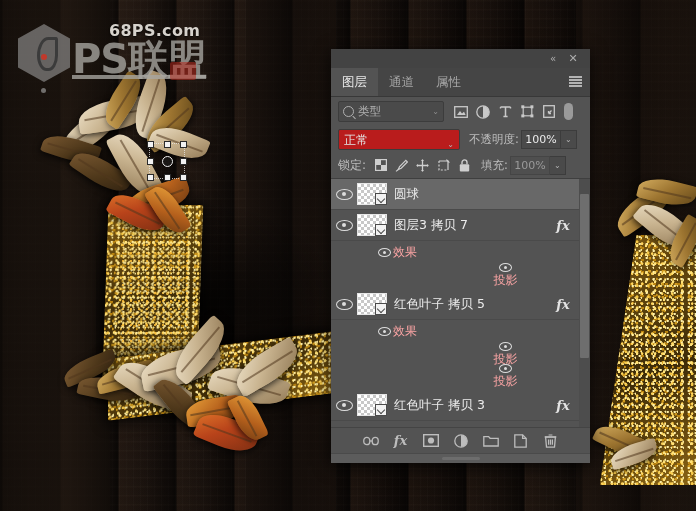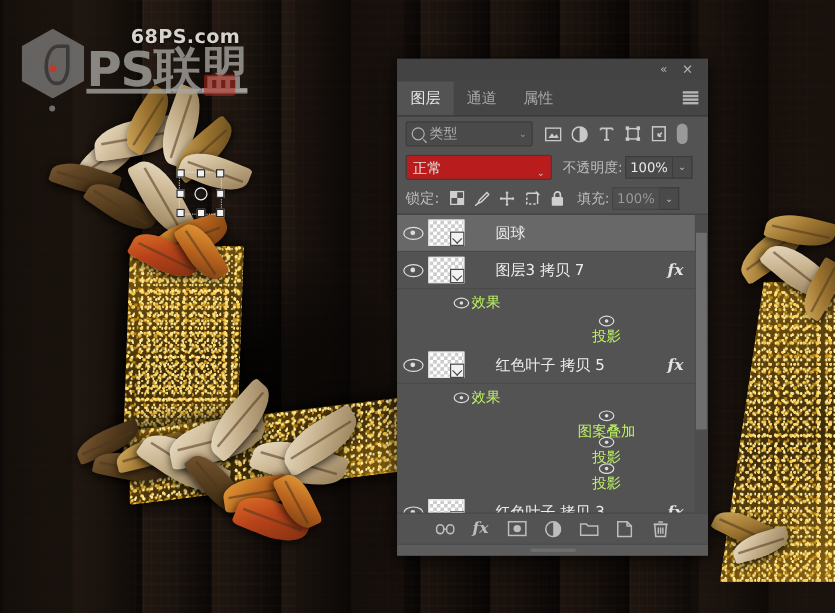--- a/index.html
+++ b/index.html
@@ -195,32 +195,32 @@
     border:1.5px solid #e6e6e6;box-sizing:border-box;
     background-color:#fff;
     background-image:
       linear-gradient(45deg,#c8c8c8 25%,transparent 25%,transparent 75%,#c8c8c8 75%),
       linear-gradient(45deg,#c8c8c8 25%,transparent 25%,transparent 75%,#c8c8c8 75%);
     background-size:6px 6px;background-position:0 0,3px 3px;}
   .thumb .so{position:absolute;right:-1px;bottom:-1px;width:10px;height:10px;
     background:#f2f2f2;border:1px solid #4a4a4a;}
   .thumb .so::after{content:"";position:absolute;left:2px;top:2px;width:5px;height:5px;
     border-left:1.5px solid #4a4a4a;border-bottom:1.5px solid #4a4a4a;transform:rotate(-45deg);}
-  .layer-name{flex:1 1 auto;color:#ececec;font-size:12.5px;white-space:nowrap;overflow:hidden;margin-left:19px;}
+  .layer-name{flex:1 1 auto;color:#ececec;font-size:12.5px;white-space:nowrap;overflow:hidden;}
   .fx-cell{width:22px;text-align:center;color:#e4e4e4;font-style:italic;
     font-family:"DejaVu Serif","Liberation Serif",serif;font-size:13px;
     font-weight:bold;flex:0 0 auto;cursor:pointer;}
   .fx-cv{width:16px;text-align:center;color:#c2c2c2;font-size:9px;flex:0 0 auto;cursor:pointer;}
 
   .fx-row{height:22px;display:flex;align-items:center;cursor:pointer;}
   .fx-row .sm-eye-cell{width:18px;display:flex;align-items:center;justify-content:center;flex:0 0 auto;}
   .sm-eye{width:11px;height:7px;border-radius:50%;border:1.4px solid #dcdcdc;
     display:flex;align-items:center;justify-content:center;}
   .sm-eye b{width:3px;height:3px;border-radius:50%;background:#dcdcdc;display:block;}
-  .fx-label{color:#bef264;font-size:12px;white-space:nowrap;}
+  .fx-label{color:#fca5a5;font-size:12px;white-space:nowrap;}
   .ind-1{padding-left:44px;}
   .ind-2{padding-left:90px;flex-direction:column;}
 
   .vscroll{position:absolute;right:0;top:0;width:11px;height:100%;background:#4d4d4d;}
   .vthumb{position:absolute;left:1px;width:9px;background:#6e6e6e;border-radius:1px;cursor:pointer;}
 
   .panel-footer{height:25px;background:#535353;border-top:1px solid #444;
     display:flex;align-items:center;justify-content:center;gap:13px;flex:0 0 auto;}
   .ft{width:17px;height:17px;display:flex;align-items:center;justify-content:center;
     cursor:pointer;color:#bdbdbd;}
@@ -476,28 +476,20 @@
           </div>
         </div>
       <span class="fx-label">效果</span>
     </div>
     <div class="fx-row ind-2">
       <div class="sm-eye-cell">
           <div class="sm-eye">
             <b></b>
           </div>
         </div>
-      <span class="fx-label">图案叠加</span>
-    </div>
-    <div class="fx-row ind-2">
-      <div class="sm-eye-cell">
-          <div class="sm-eye">
-            <b></b>
-          </div>
-        </div>
       <span class="fx-label">投影</span>
     </div>
     <div class="fx-row ind-2">
       <div class="sm-eye-cell">
           <div class="sm-eye">
             <b></b>
           </div>
         </div>
       <span class="fx-label">投影</span>
     </div>

